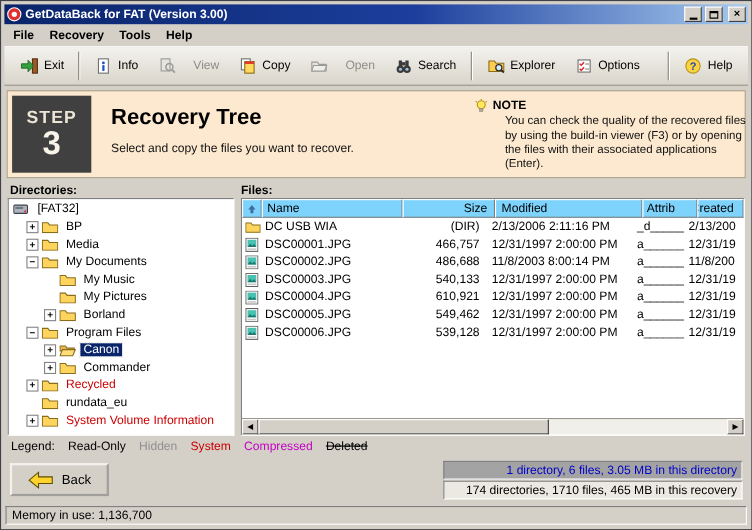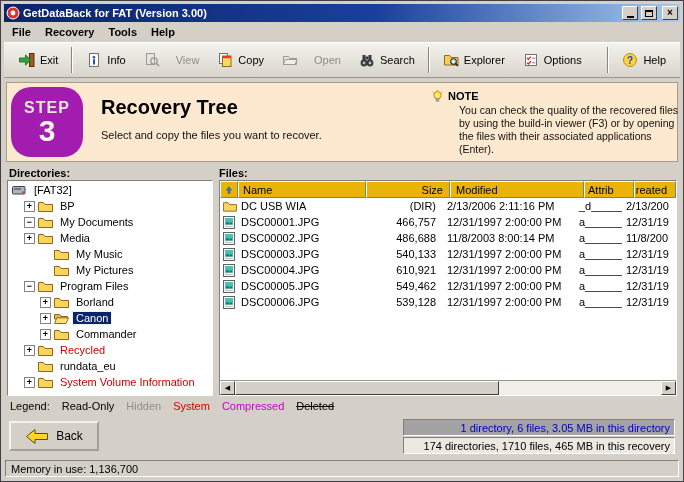--- a/index.html
+++ b/index.html
@@ -42,22 +42,22 @@
   }
   .tbtn.disabled{color:#8d8d88;gap:16px;}
   .tsep{width:2px; height:26px; border-left:1px solid #8b8778; border-right:1px solid #fff; margin:0 4px; flex:none;}
   .tsep.push{margin-left:auto;}
   
   .banner{
     flex:none; height:80px; margin:4px 2px 2px 2px; position:relative;
     background:#FCE9CF; border:1px solid #A59E8D; display:flex; padding:4px;
   }
   .step-box{
-    width:72px; flex:none; background:#a21caf;
-    display:flex; flex-direction:column; align-items:center; justify-content:center;border-radius:20px;
+    width:72px; flex:none; background:#404040;
+    display:flex; flex-direction:column; align-items:center; justify-content:center;
   }
   .step-word{font-size:16px; font-weight:bold; letter-spacing:1px; color:#EDE5D6;}
   .step-num{font-size:30px; line-height:28px; font-weight:bold; color:#F8F4EA;}
   .banner-main{margin-left:18px; padding-top:9px;}
   .banner-title{font-size:20px; font-weight:bold; color:#000;}
   .banner-sub{font-size:11px; margin-top:10px; color:#111;}
   .banner-note{position:absolute; left:424px; top:7px; width:248px;}
   .note-head{display:flex; align-items:flex-start; gap:4px; font-weight:bold; font-size:11px;}
   .note-text{font-size:10.5px; line-height:13px; margin-top:1px; color:#111;margin-left:28px;}
   
@@ -88,21 +88,21 @@
   .tree-icon svg{display:none;}
   .tree-row[data-icon="drive"] .i-drive{display:block;}
   .tree-row[data-icon="folder"] .i-folder{display:block;}
   .tree-row[data-icon="folder-open"] .i-folder-open{display:block;}
   .tree-label{padding:0 3px;}
   .tree-row[data-cls="red"] .tree-label{color:#CC0000;}
   .tree-row[data-cls="selected"] .tree-label{background:#0A246A; color:#fff; outline:1px dotted #e8e8e8;}
   
   .fhead{height:17px; flex:none; display:flex;}
   .fh{
-    background:#eab308; border:1px solid; border-color:#fff #808080 #808080 #fff;
+    background:#7dd3fc; border:1px solid; border-color:#fff #808080 #808080 #fff;
     display:flex; align-items:center; overflow:hidden; padding:0 2px; cursor:default;
   }
   .seg-arrow{width:18px; flex:none; justify-content:center;}
   .seg-name{width:128px; flex:none; padding-left:4px;}
   .seg-size{width:84px; flex:none; justify-content:flex-end; padding-right:6px;}
   .seg-mod{width:134px; flex:none; padding-left:5px;}
   .seg-attr{width:50px; flex:none; padding-left:3px;}
   .seg-created{flex:1; justify-content:flex-end; padding-right:8px;}
   .frows{flex:1; overflow:hidden;}
   .frow{display:flex; align-items:center; height:16px; cursor:default;}
@@ -317,44 +317,44 @@
           <span class="tree-icon">
 
             <svg class="i-folder" width="15" height="12" viewBox="0 0 15 12">
               <path d="M0.5 2.5h5l1.5 2h7.5v7h-14z" fill="#FCD45E" stroke="#8a6d1a"></path>
             </svg>
 
           </span>
           <span class="tree-label">BP</span>
         </div>
 
+        <div class="tree-row" data-indent="1" data-exp="plus" data-icon="folder" data-cls="">
+          <span class="exp"></span>
+          <span class="tree-icon">
+
+            <svg class="i-folder" width="15" height="12" viewBox="0 0 15 12">
+              <path d="M0.5 2.5h5l1.5 2h7.5v7h-14z" fill="#FCD45E" stroke="#8a6d1a"></path>
+            </svg>
+
+          </span>
+          <span class="tree-label">Media</span>
+        </div>
+
         <div class="tree-row" data-indent="1" data-exp="minus" data-icon="folder" data-cls="">
           <span class="exp"></span>
           <span class="tree-icon">
 
             <svg class="i-folder" width="15" height="12" viewBox="0 0 15 12">
               <path d="M0.5 2.5h5l1.5 2h7.5v7h-14z" fill="#FCD45E" stroke="#8a6d1a"></path>
             </svg>
 
           </span>
           <span class="tree-label">My Documents</span>
         </div>
 
-        <div class="tree-row" data-indent="1" data-exp="plus" data-icon="folder" data-cls="">
-          <span class="exp"></span>
-          <span class="tree-icon">
-
-            <svg class="i-folder" width="15" height="12" viewBox="0 0 15 12">
-              <path d="M0.5 2.5h5l1.5 2h7.5v7h-14z" fill="#FCD45E" stroke="#8a6d1a"></path>
-            </svg>
-
-          </span>
-          <span class="tree-label">Media</span>
-        </div>
-
         <div class="tree-row" data-indent="2" data-exp="none" data-icon="folder" data-cls="">
           <span class="exp"></span>
           <span class="tree-icon">
 
             <svg class="i-folder" width="15" height="12" viewBox="0 0 15 12">
               <path d="M0.5 2.5h5l1.5 2h7.5v7h-14z" fill="#FCD45E" stroke="#8a6d1a"></path>
             </svg>
 
           </span>
           <span class="tree-label">My Music</span>
@@ -365,42 +365,42 @@
           <span class="tree-icon">
 
             <svg class="i-folder" width="15" height="12" viewBox="0 0 15 12">
               <path d="M0.5 2.5h5l1.5 2h7.5v7h-14z" fill="#FCD45E" stroke="#8a6d1a"></path>
             </svg>
 
           </span>
           <span class="tree-label">My Pictures</span>
         </div>
 
+        <div class="tree-row" data-indent="2" data-exp="plus" data-icon="folder" data-cls="">
+          <span class="exp"></span>
+          <span class="tree-icon">
+
+            <svg class="i-folder" width="15" height="12" viewBox="0 0 15 12">
+              <path d="M0.5 2.5h5l1.5 2h7.5v7h-14z" fill="#FCD45E" stroke="#8a6d1a"></path>
+            </svg>
+
+          </span>
+          <span class="tree-label">Borland</span>
+        </div>
+
         <div class="tree-row" data-indent="1" data-exp="minus" data-icon="folder" data-cls="">
           <span class="exp"></span>
           <span class="tree-icon">
 
             <svg class="i-folder" width="15" height="12" viewBox="0 0 15 12">
               <path d="M0.5 2.5h5l1.5 2h7.5v7h-14z" fill="#FCD45E" stroke="#8a6d1a"></path>
             </svg>
 
           </span>
           <span class="tree-label">Program Files</span>
-        </div>
-
-        <div class="tree-row" data-indent="2" data-exp="plus" data-icon="folder" data-cls="">
-          <span class="exp"></span>
-          <span class="tree-icon">
-
-            <svg class="i-folder" width="15" height="12" viewBox="0 0 15 12">
-              <path d="M0.5 2.5h5l1.5 2h7.5v7h-14z" fill="#FCD45E" stroke="#8a6d1a"></path>
-            </svg>
-
-          </span>
-          <span class="tree-label">Borland</span>
         </div>
 
         <div class="tree-row" data-indent="2" data-exp="plus" data-icon="folder-open" data-cls="selected">
           <span class="exp"></span>
           <span class="tree-icon">
 
             <svg class="i-folder-open" width="15" height="12" viewBox="0 0 15 12">
               <path d="M0.5 2.5h5l1.5 2h6.5v2.5h-13z" fill="#E8B84E" stroke="#8a6d1a"></path>
               <path d="M2.8 5.8h11.7l-2.5 5.7H0.5z" fill="#FFDE7A" stroke="#8a6d1a"></path>
             </svg>

